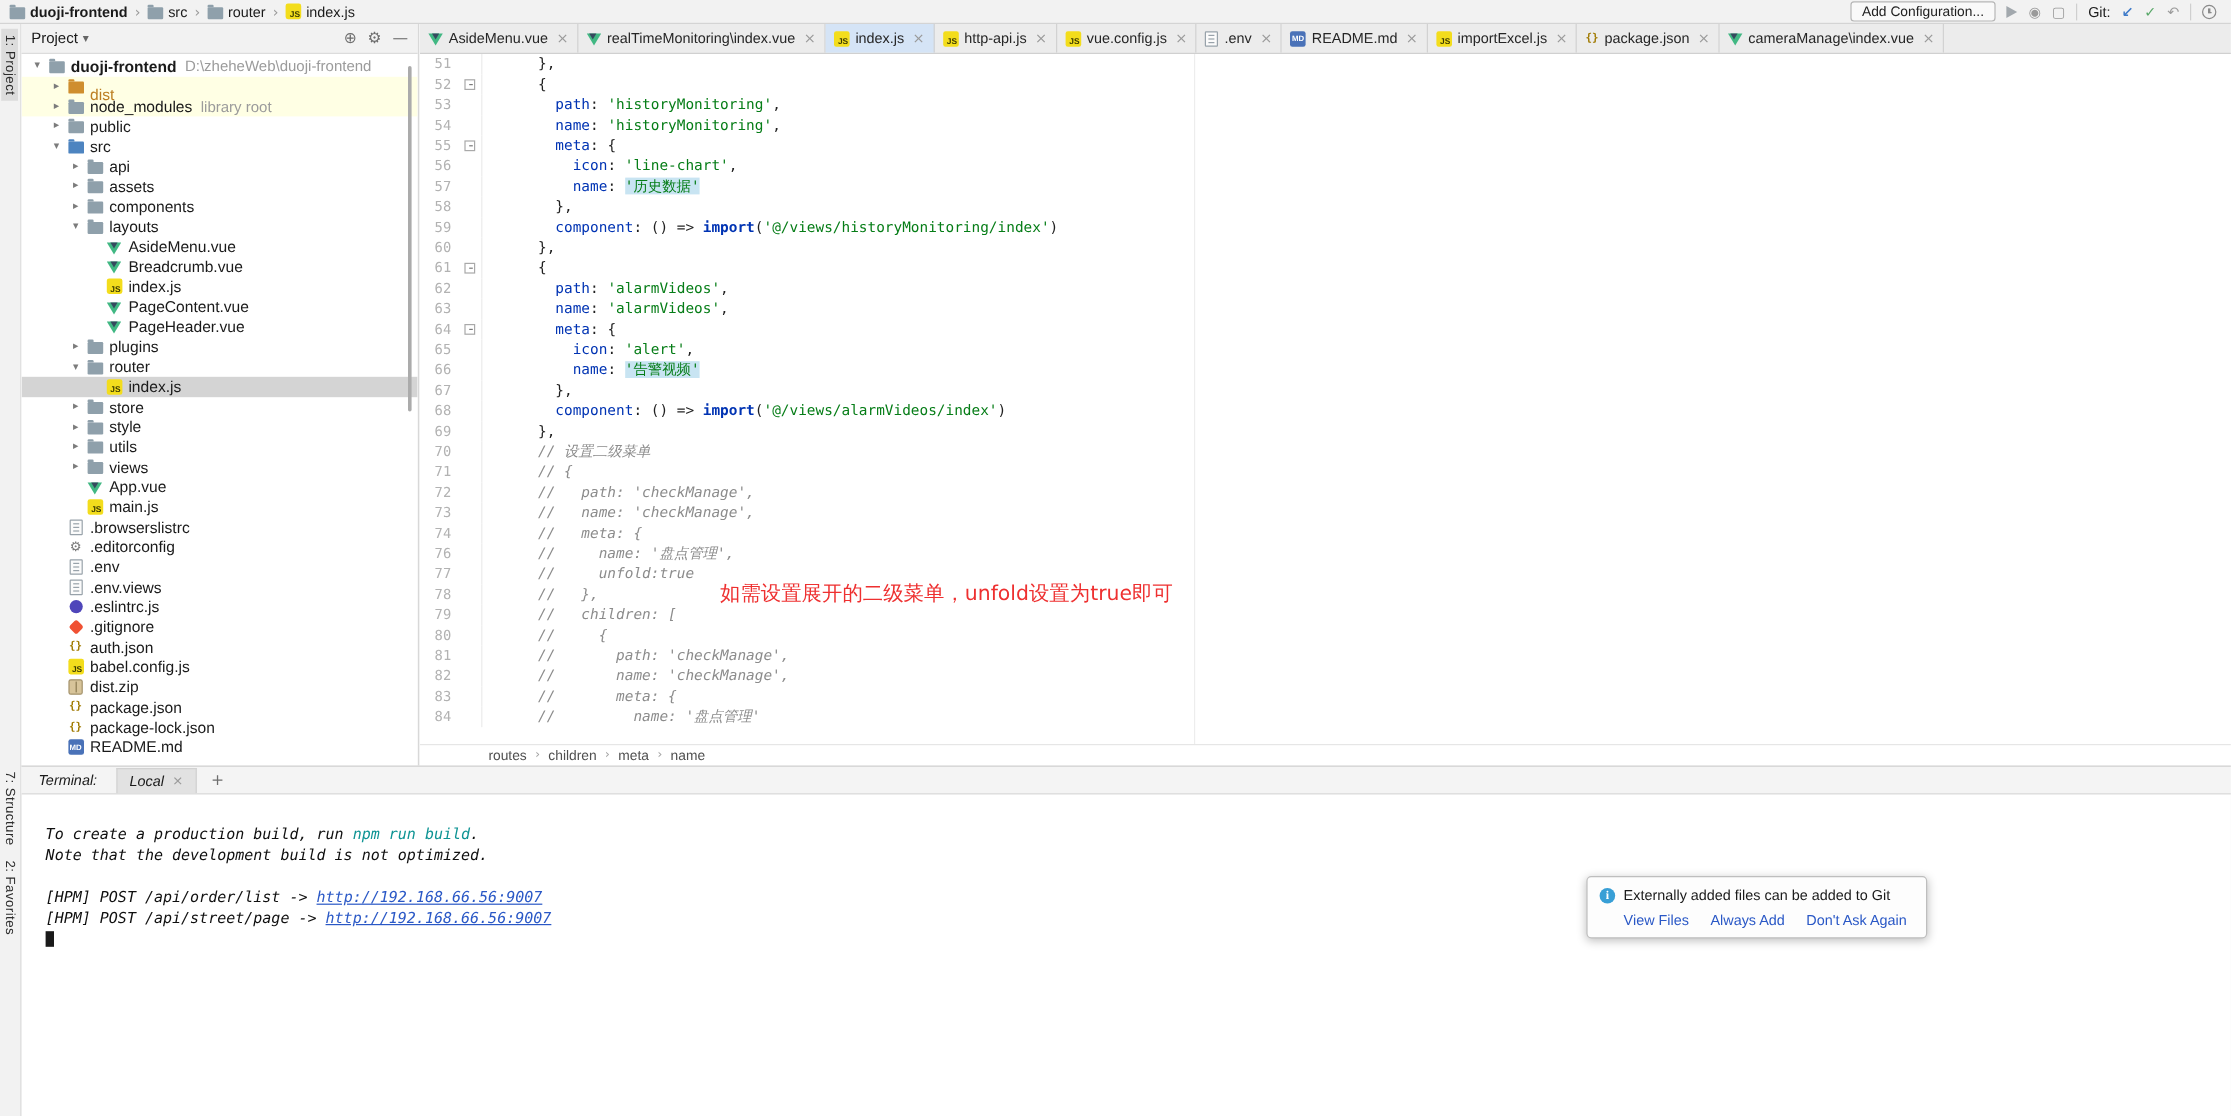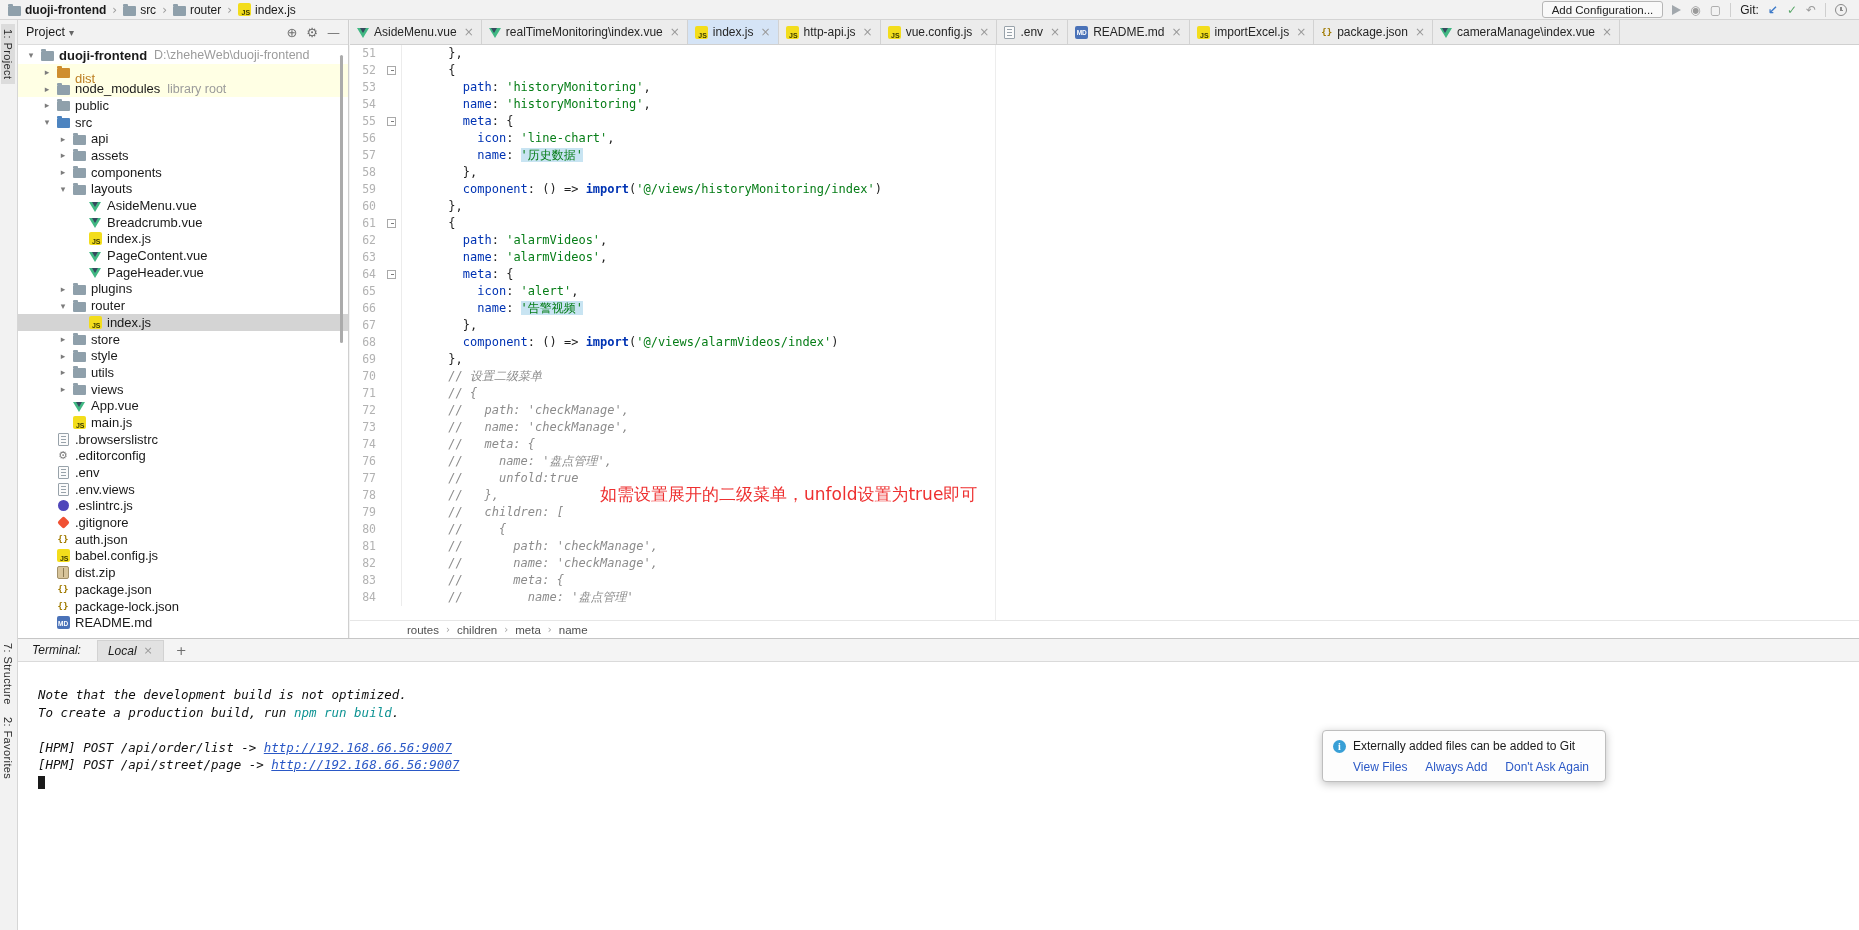--- a/index.html
+++ b/index.html
@@ -678,22 +678,22 @@
 <div class="terminal">
   <div class="term-header">
     <span class="term-title">Terminal:</span>
     <span class="term-tab">
       <span>Local</span>
       <span class="close glyph">×</span>
     </span>
     <span class="term-plus glyph">+</span>
   </div>
   <div class="term-content">
+      <div class="term-line"><span class="tk-t">To create a production build, run </span><span class="tk-cmd">npm run build</span><span class="tk-t">.</span></div>
       <div class="term-line"><span class="tk-t">Note that the development build is not optimized.</span></div>
-      <div class="term-line"><span class="tk-t">To create a production build, run </span><span class="tk-cmd">npm run build</span><span class="tk-t">.</span></div>
       <div class="term-line"></div>
       <div class="term-line"><span class="tk-t">[HPM] POST /api/order/list -&gt; </span><a class="tk-link">http://192.168.66.56:9007</a></div>
       <div class="term-line"><span class="tk-t">[HPM] POST /api/street/page -&gt; </span><a class="tk-link">http://192.168.66.56:9007</a></div>
       <div class="term-line"><span class="cursor"></span></div>
     </div>
 </div>
 
 <div class="notification">
   <div class="notif-head">
     <span class="info-icon">i</span>

